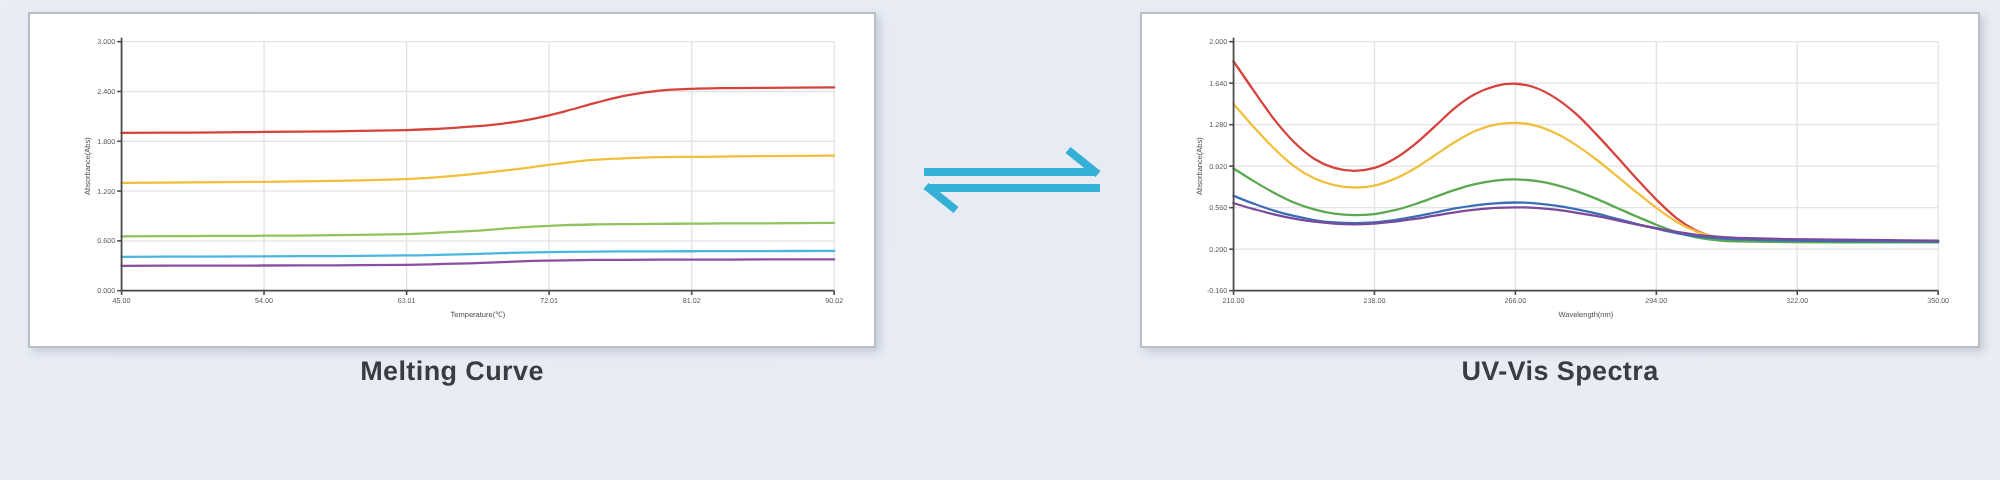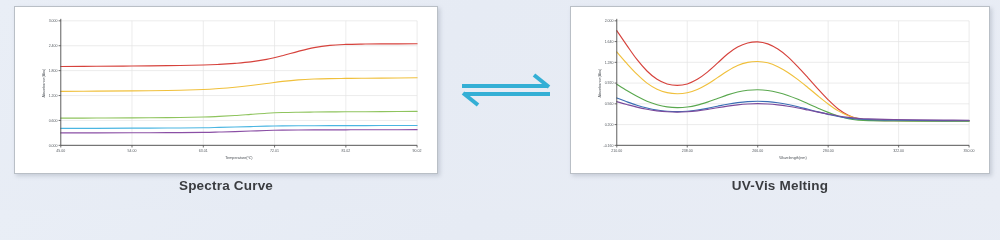--- a/index.html
+++ b/index.html
@@ -107,21 +107,21 @@
           <line x1="332.4318080852954" y1="140" x2="332.4318080852954" y2="142.2" class="tick-mark"></line>
           <text x="332.4318080852954" y="146.4" text-anchor="middle" class="tick-text">81.02</text>
           <line x1="404" y1="140" x2="404" y2="142.2" class="tick-mark"></line>
           <text x="404" y="146.4" text-anchor="middle" class="tick-text">90.02</text>
           <text x="225" y="153.5" text-anchor="middle" class="axis-title">Temperature(℃)</text>
           <text x="0" y="0" text-anchor="middle" transform="translate(30,77) rotate(-90)" class="axis-title">Absorbance(Abs)</text>
         </g>
       </svg>
   </div>
 
-  <div class="caption caption-left">Spectra Curve</div>
+  <div class="caption caption-left">Melting Curve</div>
 
   <div class="arrow-wrap">
     <svg class="arrow-svg" viewBox="0 0 100 44">
       <g id="arrow-group" stroke="#34afd5" fill="none" stroke-width="4" stroke-linecap="butt">
         <line x1="6" y1="18" x2="92" y2="18"></line>
         <line x1="78" y1="7" x2="93" y2="19"></line>
         <line x1="8" y1="26" x2="94" y2="26"></line>
         <line x1="7" y1="25" x2="22" y2="37"></line>
       </g>
     </svg>
@@ -174,15 +174,15 @@
           <line x1="329.2" y1="140" x2="329.2" y2="142.2" class="tick-mark"></line>
           <text x="329.2" y="146.4" text-anchor="middle" class="tick-text">322.00</text>
           <line x1="400" y1="140" x2="400" y2="142.2" class="tick-mark"></line>
           <text x="400" y="146.4" text-anchor="middle" class="tick-text">350.00</text>
           <text x="223" y="153.5" text-anchor="middle" class="axis-title">Wavelength(nm)</text>
           <text x="0" y="0" text-anchor="middle" transform="translate(30,77) rotate(-90)" class="axis-title">Absorbance(Abs)</text>
         </g>
       </svg>
   </div>
 
-  <div class="caption caption-right">UV-Vis Melting</div>
+  <div class="caption caption-right">UV-Vis Spectra</div>
 
 </div>
 
 </body></html>

